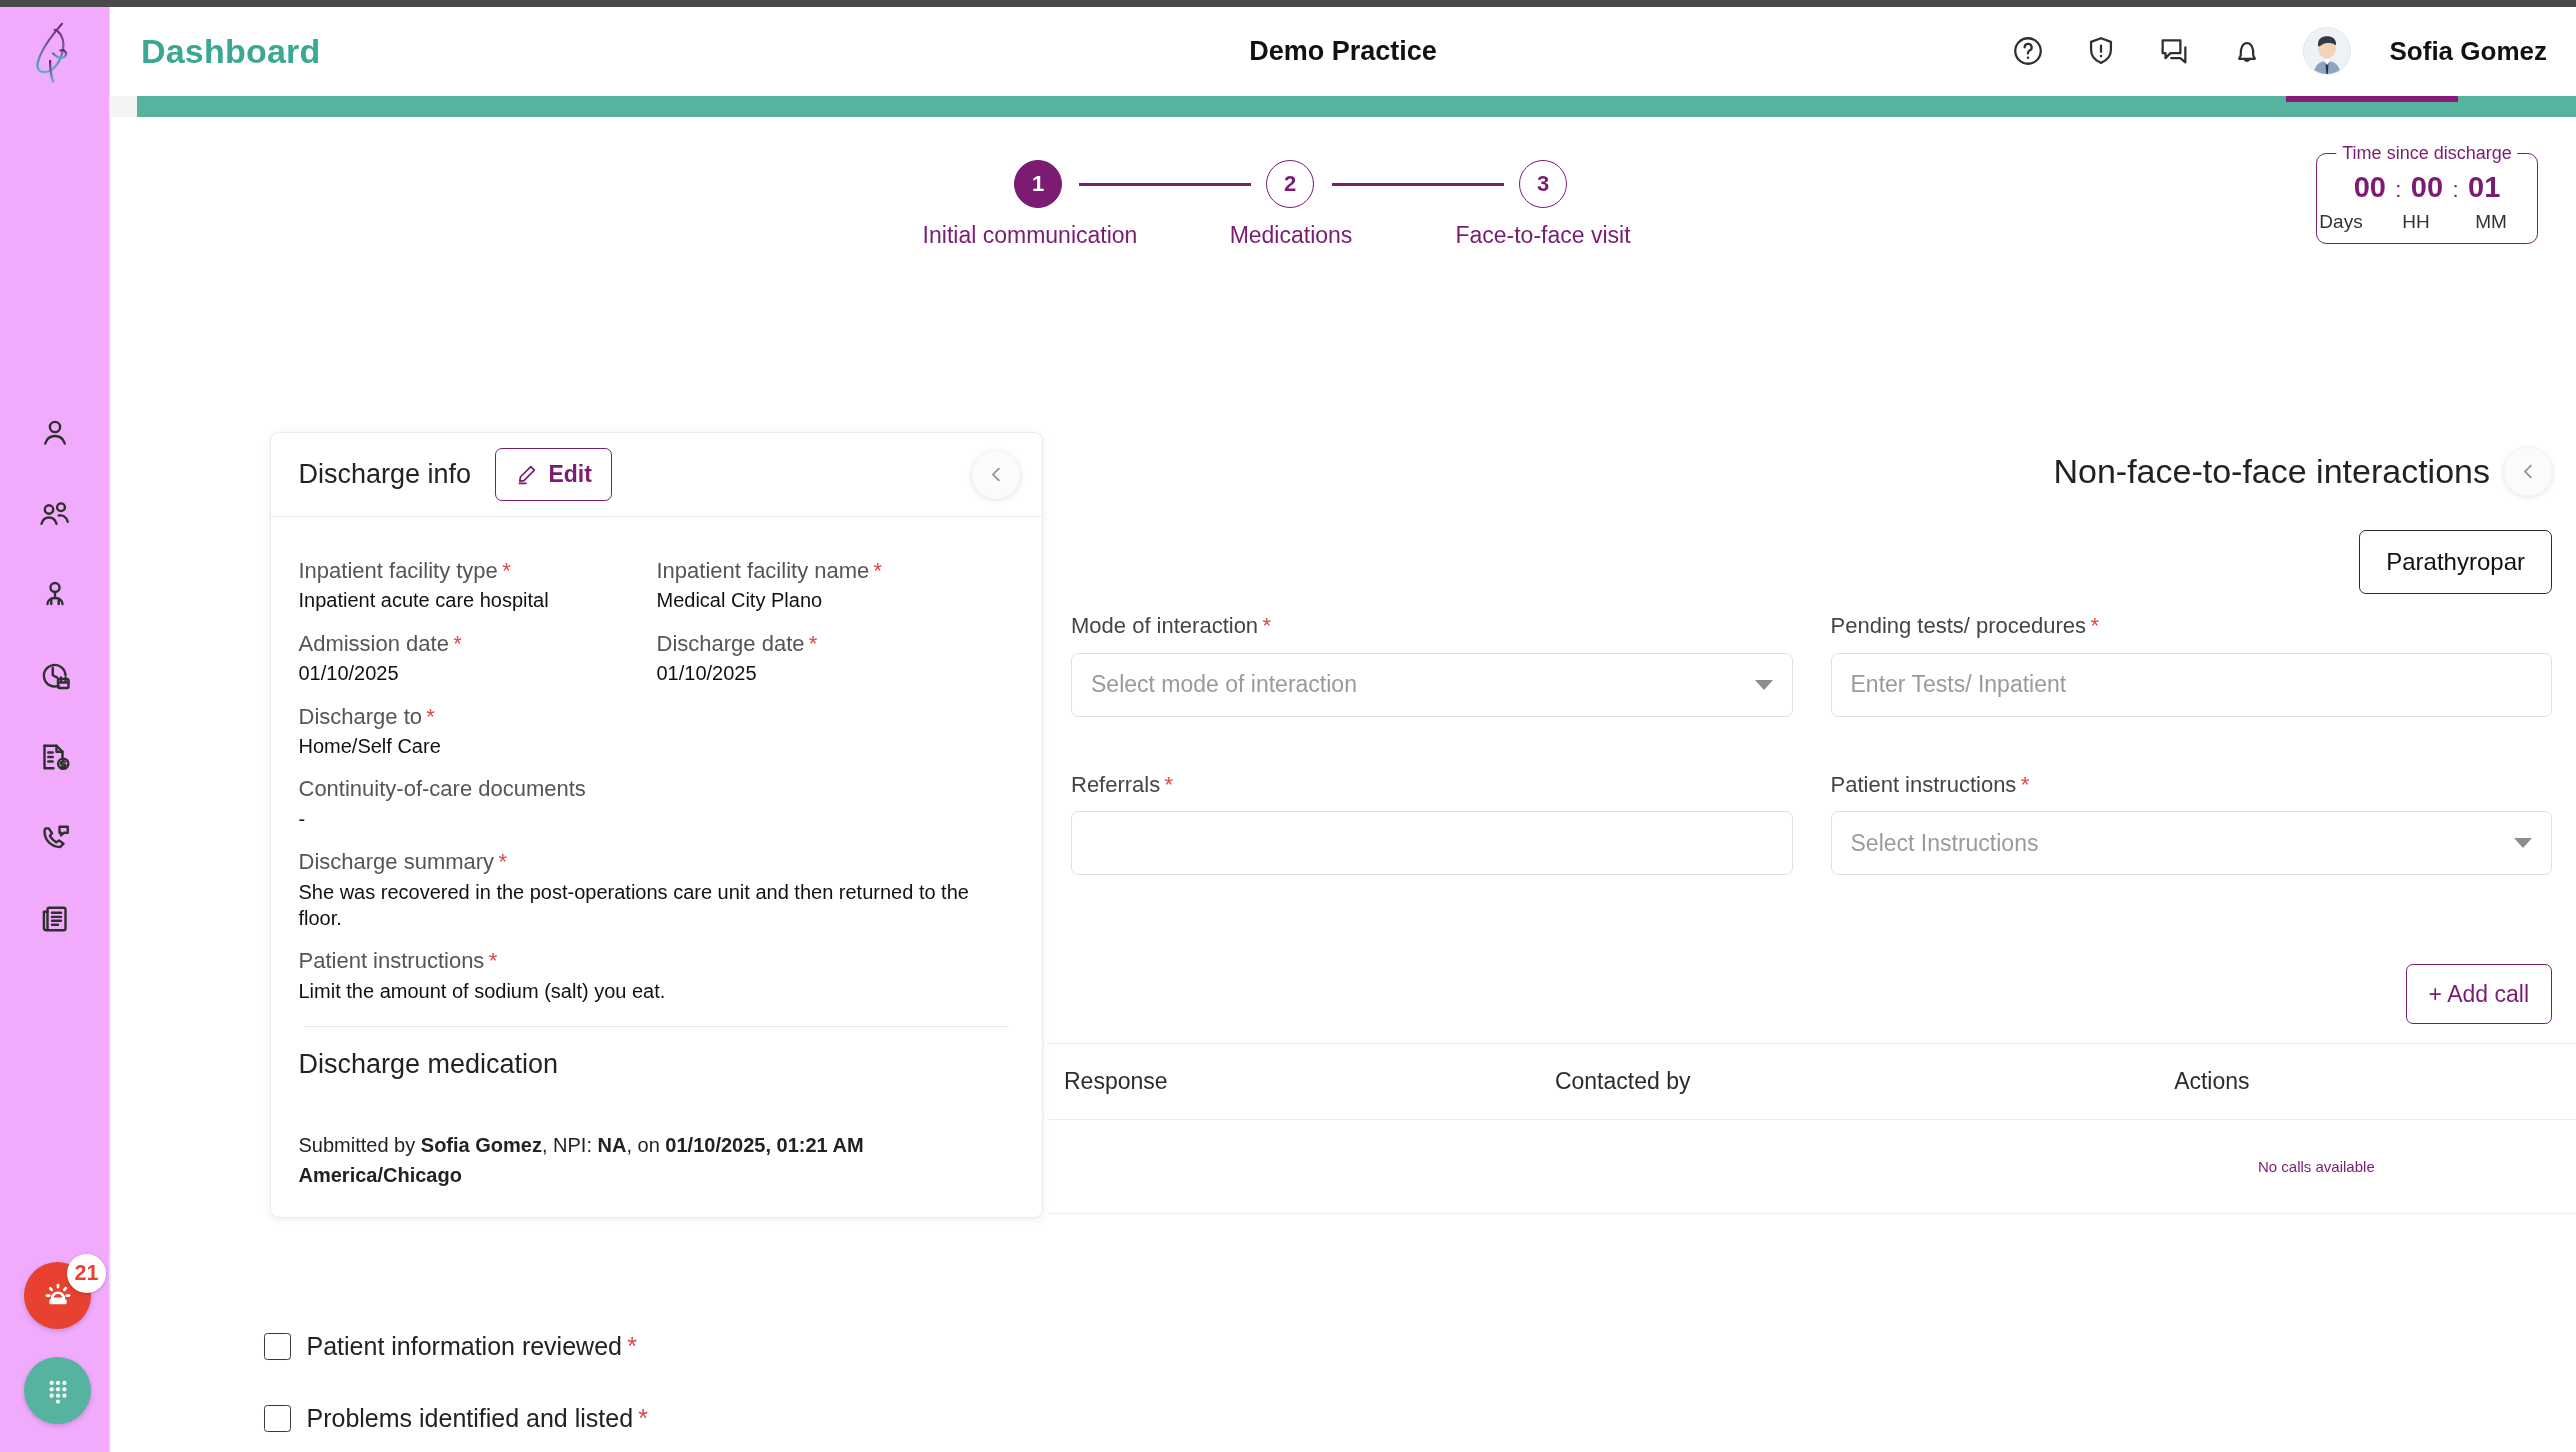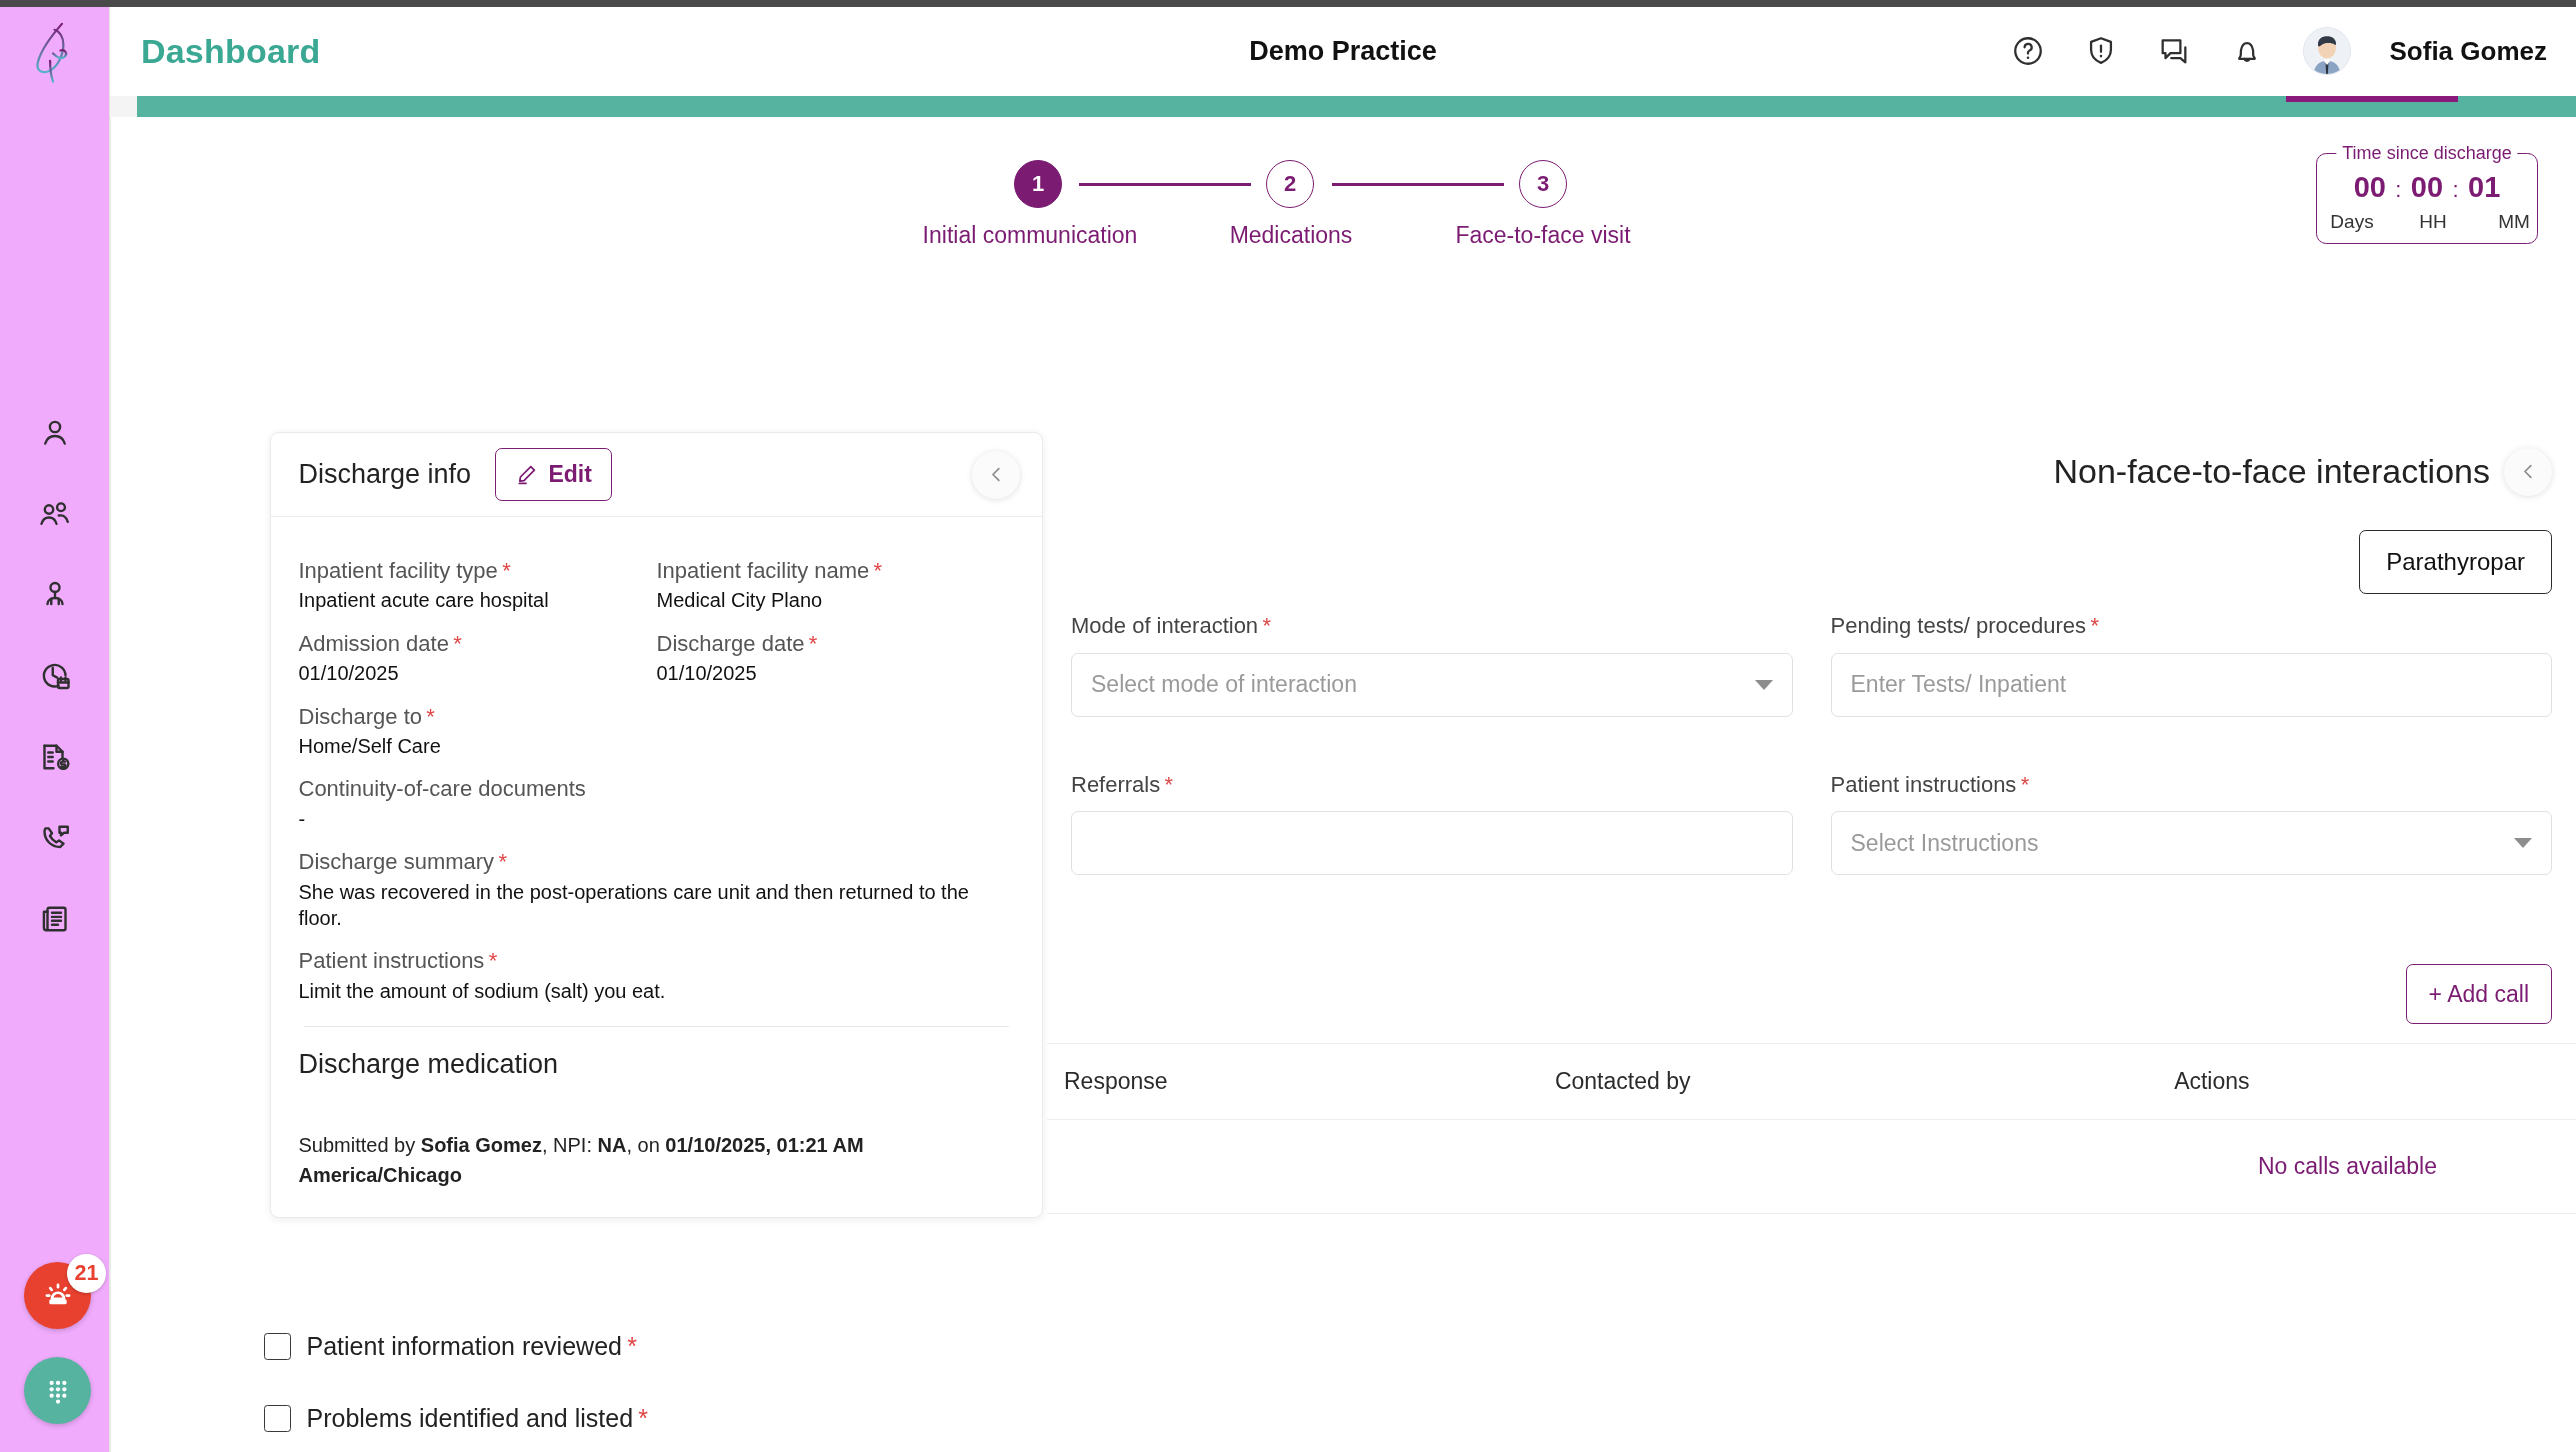--- a/index.html
+++ b/index.html
@@ -142,22 +142,22 @@
     background: #ffffff; padding: 0 6px;
     font-size: 18px; color: #7b1b72; white-space: nowrap;
   }
   .clock-row {
     position: absolute; top: 17px; left: 0; right: 0;
     display: flex; justify-content: center; align-items: baseline; gap: 9.4px;
   }
   .clk-num { font-size: 29px; font-weight: bold; color: #7b1b72; }
   .clk-sep { font-size: 22px; color: #7b1b72; }
   .clock-row2 {
-    position: absolute; top: 57px; left: 12px; right: 0;
-    display: flex; justify-content: space-between; gap: 29px;
+    position: absolute; top: 57px; left: 1px; right: 0;
+    display: flex; justify-content: flex-start; gap: 29px;
   }
   .clk-unit { font-size: 19px; color: #333; width: 46px; text-align: center; }
 
   
   .dcard {
     position: absolute; left: 159px; top: 315px; width: 773px;
     background: #ffffff;
     border: 0.9px solid #eaeaea; border-radius: 8.6px;
     box-shadow: 0 1.7px 8.6px rgba(0,0,0,.07);
   }
@@ -261,21 +261,21 @@
     border-bottom: 0.9px solid #ededed; padding-left: 17px;
   }
   .ct-head div { font-size: 23px; color: #2b2b2b; }
   .c1 { width: 524px; }
   .c2 { width: 661px; }
   .c3 { width: 429px; }
   .ct-empty {
     height: 94px; display: flex; align-items: center;
     border-bottom: 0.9px solid #ededed;
   }
-  .ct-empty span { color: #7b1b72; font-size: 23px; margin-left: 1211px; }
+  .ct-empty span { color: #7b1b72; font-size: 15px; margin-left: 1211px; }
 </style>
 </head>
 <body>
 
 <div class="app">
 
   <div class="top-strip"></div>
 
   <div class="rail">
     <div class="rail-logo">

